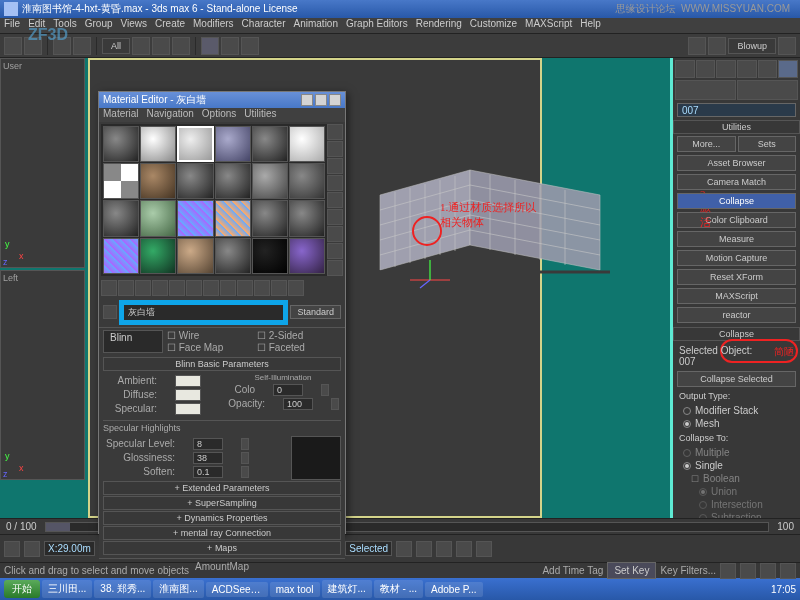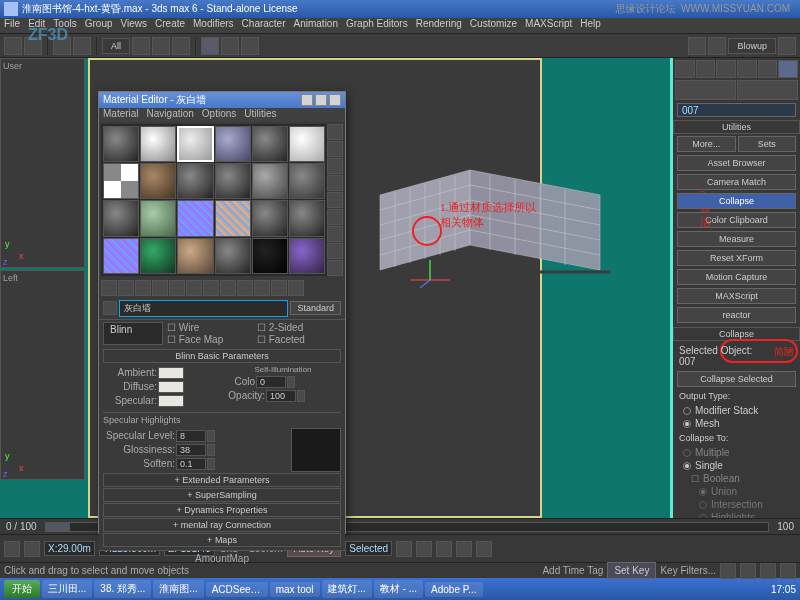--- a/index.html
+++ b/index.html
@@ -59,28 +59,28 @@
 .mated .mmenu{background:#404040;height:14px;display:flex;gap:8px;padding:0 4px;font-size:9px;color:#bbb}
 .mated .swatches{display:grid;grid-template-columns:repeat(6,1fr);gap:1px;padding:2px;background:#2a2a2a;margin:2px 18px 2px 2px}
 .mated .swatch{aspect-ratio:1;background:radial-gradient(circle at 35% 35%,#999,#333);border:1px solid #555}
 .mated .swatch.active{border:2px solid #fff}
 .mated .sidetool{position:absolute;right:2px;top:32px;width:16px;display:flex;flex-direction:column;gap:1px}
 .mated .sidetool .st{height:16px;background:#4a4a4a;border:1px solid #555}
 .mated .mtool{display:flex;gap:1px;padding:2px;flex-wrap:wrap}
 .mated .mtool .mt{width:16px;height:16px;background:#4a4a4a;border:1px solid #555}
 .mated .namerow{display:flex;gap:2px;padding:2px 4px;align-items:center}
 .mated .namerow .drop{width:14px;height:14px;background:#4a4a4a;border:1px solid #555}
-.mated .namerow .nfield{flex:1;background:#2a2a2a;border:1px solid #0ea5e9;padding:1px 4px;font-size:9px}
+.mated .namerow .nfield{flex:1;background:#2a2a2a;border:5px solid #0ea5e9;padding:1px 4px;font-size:9px}
 .mated .namerow .typebtn{background:#444;border:1px solid #666;padding:1px 6px;font-size:9px}
 .mated .shader{display:flex;gap:4px;padding:2px 4px;background:#3a3a3a;border-top:1px solid #555;font-size:9px}
 .mated .shader .sel{background:#2a2a2a;border:1px solid #555;padding:1px 6px;flex:0 0 60px}
 .mated .shader .chks{flex:1;display:grid;grid-template-columns:1fr 1fr;gap:1px 6px;font-size:8px;color:#aaa}
 .mated .params{padding:2px 4px;background:#3a3a3a}
 .mated .phd{text-align:center;font-size:9px;padding:1px;border:1px solid #555;background:#383838;margin-bottom:2px}
-.mated .prow{display:flex;align-items:center;gap:1px;margin:2px 0;font-size:9px}
+.mated .prow{display:flex;align-items:center;gap:18px;margin:2px 0;font-size:9px}
 .mated .prow .lbl{width:54px;text-align:right;color:#aaa}
 .mated .prow .cw{width:26px;height:12px;background:#e8e8e0;border:1px solid #555}
 .mated .prow .num{background:#2a2a2a;border:1px solid #555;padding:0 3px;width:30px;font-size:9px}
 .mated .prow .spin{width:8px;height:12px;background:#4a4a4a;border:1px solid #555}
 .mated .secline{border-top:1px solid #555;margin:3px 0;padding-top:2px;font-size:9px;color:#aaa}
 .mated .preview{width:50px;height:44px;background:#1a1a1a;border:1px solid #555;margin-left:auto}
 .mated .rollup{text-align:center;font-size:9px;padding:1px;border:1px solid #555;background:#383838;margin:1px 0}
 .mated .rollup::before{content:"+   "}
 .mated .footer{display:flex;justify-content:center;font-size:9px;color:#aaa;padding:2px;border-top:1px solid #555}
 
@@ -371,22 +371,22 @@
       <span class="cp-btn">Sets</span>
     </div>
     <span class="cp-btn">Asset Browser</span>
     <span class="cp-btn">Camera Match</span>
     <div style="position:relative">
       <span class="cp-btn hl">Collapse</span>
       <div class="circ c3"></div>
     </div>
     <span class="cp-btn">Color Clipboard</span>
     <span class="cp-btn">Measure</span>
+    <span class="cp-btn">Motion Capture</span>
     <span class="cp-btn">Reset XForm</span>
-    <span class="cp-btn">Motion Capture</span>
     <span class="cp-btn">MAXScript</span>
     <span class="cp-btn">reactor</span>
     <div class="cp-roll-hd" style="margin-top:4px">Collapse</div>
     <div style="position:relative">
       <div class="cp-sec"><span>Selected Object:</span> <span style="color:#e22;float:right">简陋</span><br><span>007</span></div>
 
     </div>
     <div style="position:relative">
       <span class="cp-btn">Collapse Selected</span>
 
@@ -416,21 +416,21 @@
     <div class="cp-radio" style="margin-left:26px;opacity:.4">
         <span class="r on"></span>
         <span>Union</span>
       </div>
     <div class="cp-radio" style="margin-left:26px;opacity:.4">
         <span class="r"></span>
         <span>Intersection</span>
       </div>
     <div class="cp-radio" style="margin-left:26px;opacity:.4">
         <span class="r"></span>
-        <span>Highlights</span>
+        <span>Subtraction</span>
       </div>
 
   </div>
 </div>
 
 <div class="timeline">
   <span>0 / 100</span>
   <div class="tl-slider">
       <div class="tl-head"></div>
     </div>

